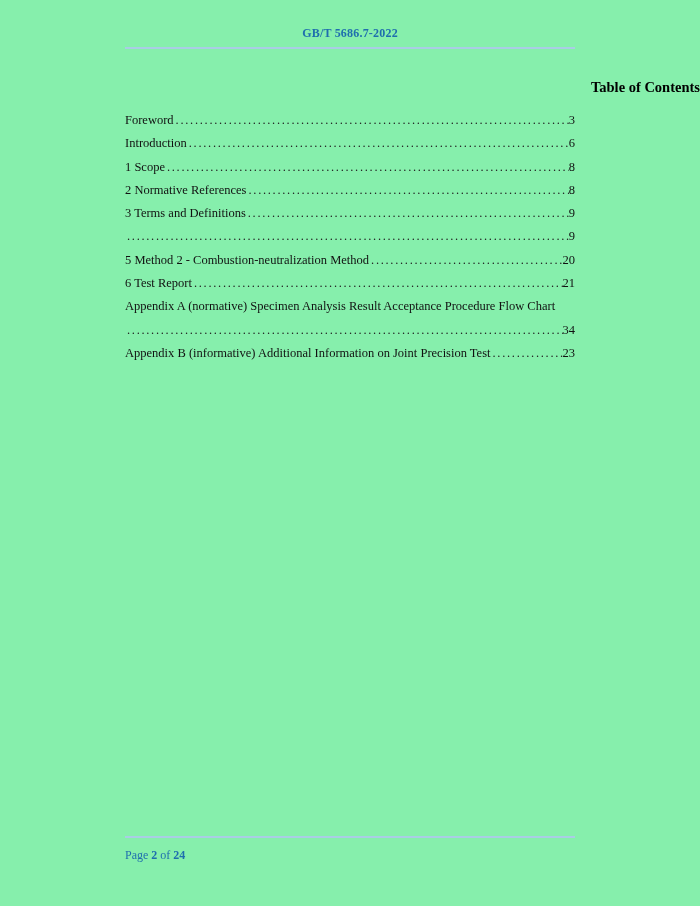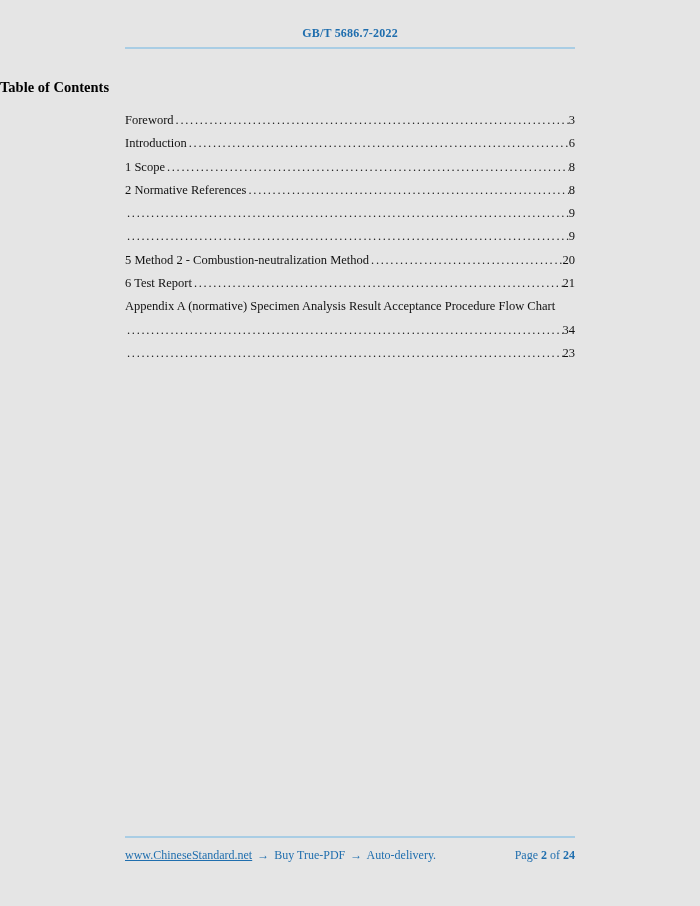--- a/index.html
+++ b/index.html
@@ -10,21 +10,21 @@
   * { margin: 0; padding: 0; box-sizing: border-box; }
   html, body { background: #ffffff; }
   body {
     font-family: "Liberation Serif", "DejaVu Serif", serif;
     color: var(--ink);
   }
   .page {
     position: relative;
     width: 700px;
     height: 906px;
-    background: #e5e5e5;
+    background: #86efac;
     overflow: hidden;
     margin: 0 auto;
   }
   
   .header-code {
     position: absolute;
     top: 26px;
     left: 0;
     width: 100%;
     text-align: center;
@@ -39,21 +39,21 @@
     left: 125px;
     right: 125px;
     border-top: 2px solid var(--rule);
   }
   
   .doc-title {
     position: absolute;
     top: 79px;
     left: 0;
     width: 100%;
-    text-align: left;
+    text-align: right;
     font-size: 14.5px;
     font-weight: bold;
     color: #000000;
   }
   
   .toc {
     position: absolute;
     top: 109px;
     left: 125px;
     width: 450px;
@@ -143,20 +143,21 @@
     <span class="toc-page">8</span>
   </div>
 
   <div class="toc-line">
     <span class="toc-label">2 Normative References</span>
     <span class="toc-dots">....................................................................................................................................................................................................................................................................</span>
     <span class="toc-page">8</span>
   </div>
 
   <div class="toc-line">
+    <span class="toc-label">3 Terms and Definitions</span>
     <span class="toc-dots">....................................................................................................................................................................................................................................................................</span>
     <span class="toc-page">9</span>
   </div>
 
   <div class="toc-line">
     <span class="toc-dots">....................................................................................................................................................................................................................................................................</span>
     <span class="toc-page">9</span>
   </div>
 
   <div class="toc-line">
@@ -171,34 +172,28 @@
     <span class="toc-page">21</span>
   </div>
 
   <div class="toc-line wrap">
     <span class="toc-label">Appendix A (normative) Specimen Analysis Result Acceptance Procedure Flow Chart</span>
     <span class="toc-dots">....................................................................................................................................................................................................................................................................</span>
     <span class="toc-page">34</span>
   </div>
 
   <div class="toc-line">
+    <span class="toc-label">Appendix B (informative) Additional Information on Joint Precision Test</span>
     <span class="toc-dots">....................................................................................................................................................................................................................................................................</span>
     <span class="toc-page">23</span>
   </div>
 </div>
 
   <div class="footer-rule"></div>
   <div class="footer-row">
-    <div class="footer-left">
-      <span class="footer-link">www.ChineseStandard.net</span>
-      <span class="footer-arrow">→</span>
-      <span>Buy True-PDF</span>
-      <span class="footer-arrow">→</span>
-      <span>Auto-delivery.</span>
-    </div>
     <div class="footer-right">
       <span>Page</span>
       <b>2</b>
       <span>of</span>
       <b>24</b>
     </div>
   </div>
 
 </div>
 

